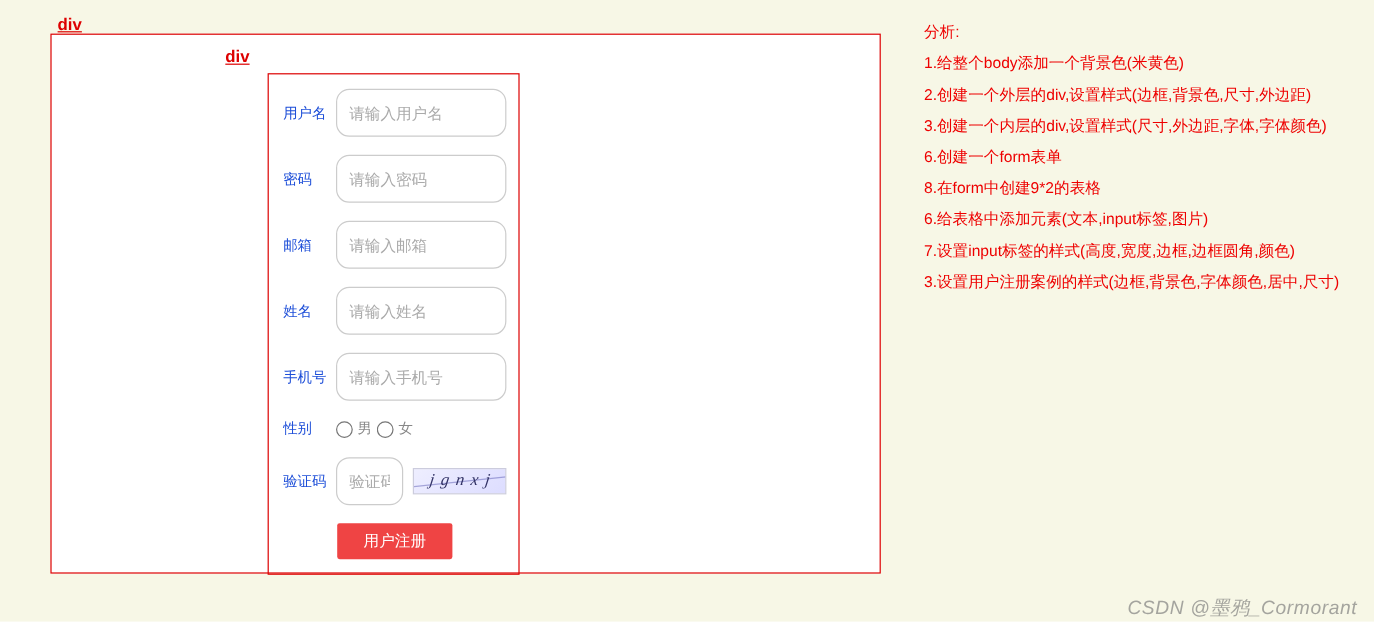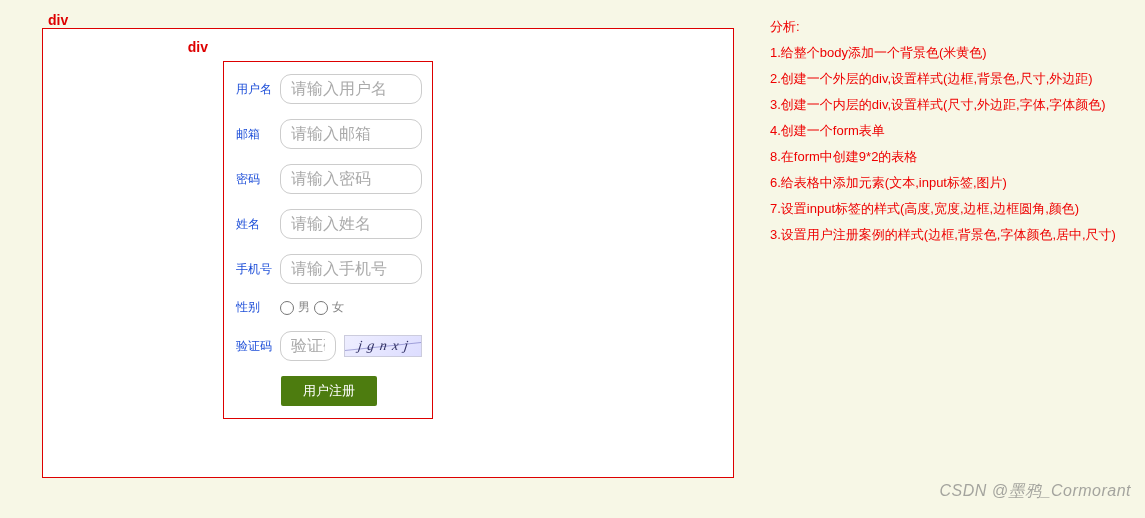--- a/index.html
+++ b/index.html
@@ -8,20 +8,21 @@
       font-family: "Microsoft YaHei", Arial, sans-serif;
       font-size: 13px;
       width: 1145px;
       height: 518px;
       position: relative;
     }
     .outer-label, .inner-label {
       color: #d00;
       font-weight: bold;
       font-size: 14px;
+      text-decoration: underline;
     }
     .outer-label { position: absolute; left: 48px; top: 12px; }
     .outer {
       border: 1px solid #d00;
       background: #fff;
       margin: 28px 0 0 42px;
       padding: 10px;
       width: 692px;
       height: 450px;
       position: relative;
@@ -37,25 +38,25 @@
     .form-row { display: flex; align-items: center; margin-bottom: 15px; }
     .form-row .lbl {
       width: 44px;
       color: #1d4ed8;
       font-size: 12px;
       flex-shrink: 0;
     }
     .form-row input[type="text"] {
       flex: 1;
       min-width: 0;
-      height: 30px;
+      height: 40px;
       border: 1px solid #ccc;
       border-radius: 11px;
       padding: 0 10px;
-      font-size: 16px;
+      font-size: 13px;
       color: #333;
     }
     .form-row input[type="text"]::placeholder { color: #aaa; }
     .radio-group { display: flex; gap: 4px; align-items: center; color: #888; font-size: 12px; }
     .radio-group input[type="radio"] { width:14px; height:14px; accent-color:#000; }
     .captcha-row input[type="text"] { width: 56px; flex: none; }
     .captcha-img {
       margin-left: 8px;
       width: 85px;
       height: 22px;
@@ -72,41 +73,41 @@
       position: relative;
       overflow: hidden;
     }
     .captcha-img span { transform: skewX(-8deg); }
     .captcha-img::before {
       content:""; position:absolute; left:-5px; right:-5px; top:50%;
       border-top:1px solid rgba(60,60,160,.4); transform: rotate(-6deg);
     }
     .submit-row { text-align: center; margin-top: 8px; }
     .submit-btn {
-      background: #4d7c0f;
+      background: #ef4444;
       color: #fff;
       border: none;
       padding: 6px 22px;
       font-size: 13px;
       border-radius: 2px;
       cursor: pointer;
     }
     .analysis {
       position: absolute;
       left: 770px;
       top: 14px;
       font-size: 13px;
       font-weight: normal;
       color: #e00;
       line-height: 2;
     }
     .watermark {
       position: absolute;
       right: 14px;
-      bottom: 16px;
+      bottom: 0;
       color: rgba(120,120,120,0.65);
       font-size: 16px;
       font-style: italic;
       letter-spacing: 0.5px;
     }
   </style>
 </head>
 <body>
 
 <div class="outer-label">div</div>
@@ -116,27 +117,27 @@
 
   <div class="inner">
     <form>
 
       <div class="form-row">
         <span class="lbl">用户名</span>
         <input type="text" placeholder="请输入用户名" style="">
       </div>
 
       <div class="form-row">
-        <span class="lbl">邮箱</span>
-        <input type="text" placeholder="请输入邮箱" style="">
+        <span class="lbl">密码</span>
+        <input type="text" placeholder="请输入密码" style="">
       </div>
 
       <div class="form-row">
-        <span class="lbl">密码</span>
-        <input type="text" placeholder="请输入密码" style="">
+        <span class="lbl">邮箱</span>
+        <input type="text" placeholder="请输入邮箱" style="">
       </div>
 
       <div class="form-row">
         <span class="lbl">姓名</span>
         <input type="text" placeholder="请输入姓名" style="">
       </div>
 
       <div class="form-row">
         <span class="lbl">手机号</span>
         <input type="text" placeholder="请输入手机号" style="">
@@ -167,20 +168,20 @@
 
     </form>
   </div>
 </div>
 
 <div class="analysis">
   <div>分析:</div>
   <div>1.给整个body添加一个背景色(米黄色)</div>
   <div>2.创建一个外层的div,设置样式(边框,背景色,尺寸,外边距)</div>
   <div>3.创建一个内层的div,设置样式(尺寸,外边距,字体,字体颜色)</div>
-  <div>4.创建一个form表单</div>
+  <div>6.创建一个form表单</div>
   <div>8.在form中创建9*2的表格</div>
   <div>6.给表格中添加元素(文本,input标签,图片)</div>
   <div>7.设置input标签的样式(高度,宽度,边框,边框圆角,颜色)</div>
   <div>3.设置用户注册案例的样式(边框,背景色,字体颜色,居中,尺寸)</div>
 </div>
 
 <div class="watermark">CSDN @墨鸦_Cormorant</div>
 
 </body></html>

